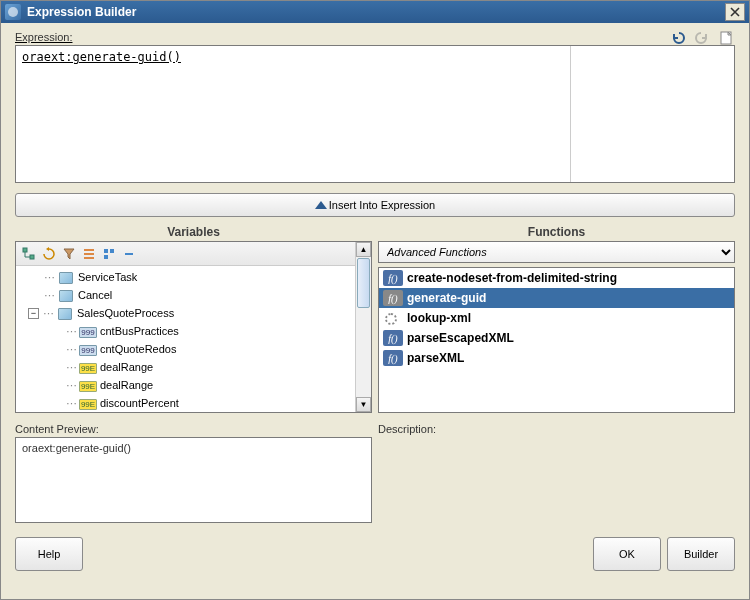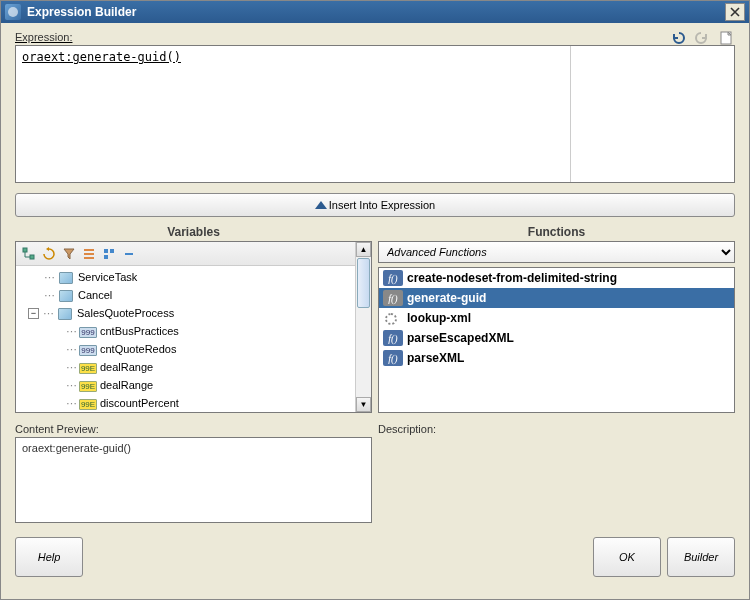--- a/index.html
+++ b/index.html
@@ -55,21 +55,21 @@
   .fn-badge.var { background: #888; }
   .func-item b { font-weight: bold; }
   
   .bottom-row { display: flex; gap: 6px; margin-top: 10px; }
   .bottom-col { flex: 1; }
   .bottom-label { display: block; margin-bottom: 2px; color: #333; }
   .bottom-box { border: 1px solid #7a7a7a; background: white; height: 86px; padding: 4px 6px; font-size: 11px; color: #333; overflow: hidden; }
   
   .footer { display: flex; padding: 6px 14px 10px; align-items: center; }
   .footer .spacer { flex: 1; }
-  .btn { height: 40px; min-width: 68px; padding: 0 14px; background: linear-gradient(to bottom, #fdfdfd, #e6e6e6); border: 1px solid #8a8a8a; border-radius: 3px; cursor: pointer; font-size: 11px; font-family: inherit; margin-left: 6px; font-style: italic; }
+  .btn { height: 34px; min-width: 68px; padding: 0 14px; background: linear-gradient(to bottom, #fdfdfd, #e6e6e6); border: 1px solid #8a8a8a; border-radius: 3px; cursor: pointer; font-size: 11px; font-family: inherit; margin-left: 6px; }
   .btn.help { margin-left: 0; }
 
   .ico-999 { background:#cde; border:1px solid #79a; font-size:8px; padding:0 1px; border-radius:1px; color:#336;}
   .ico-998 { background:#fde047; border:1px solid #9a7; font-size:8px; padding:0 1px; border-radius:1px; color:#363;}
   .ico-flow { width:14px; height:12px; background:linear-gradient(135deg,#bde,#8bd); border:1px solid #79a; border-radius:1px;}
   .ico-gear { width:12px; height:12px; border:2px dotted #888; border-radius:50%;}
 </style>
 </head>
 <body>
 

